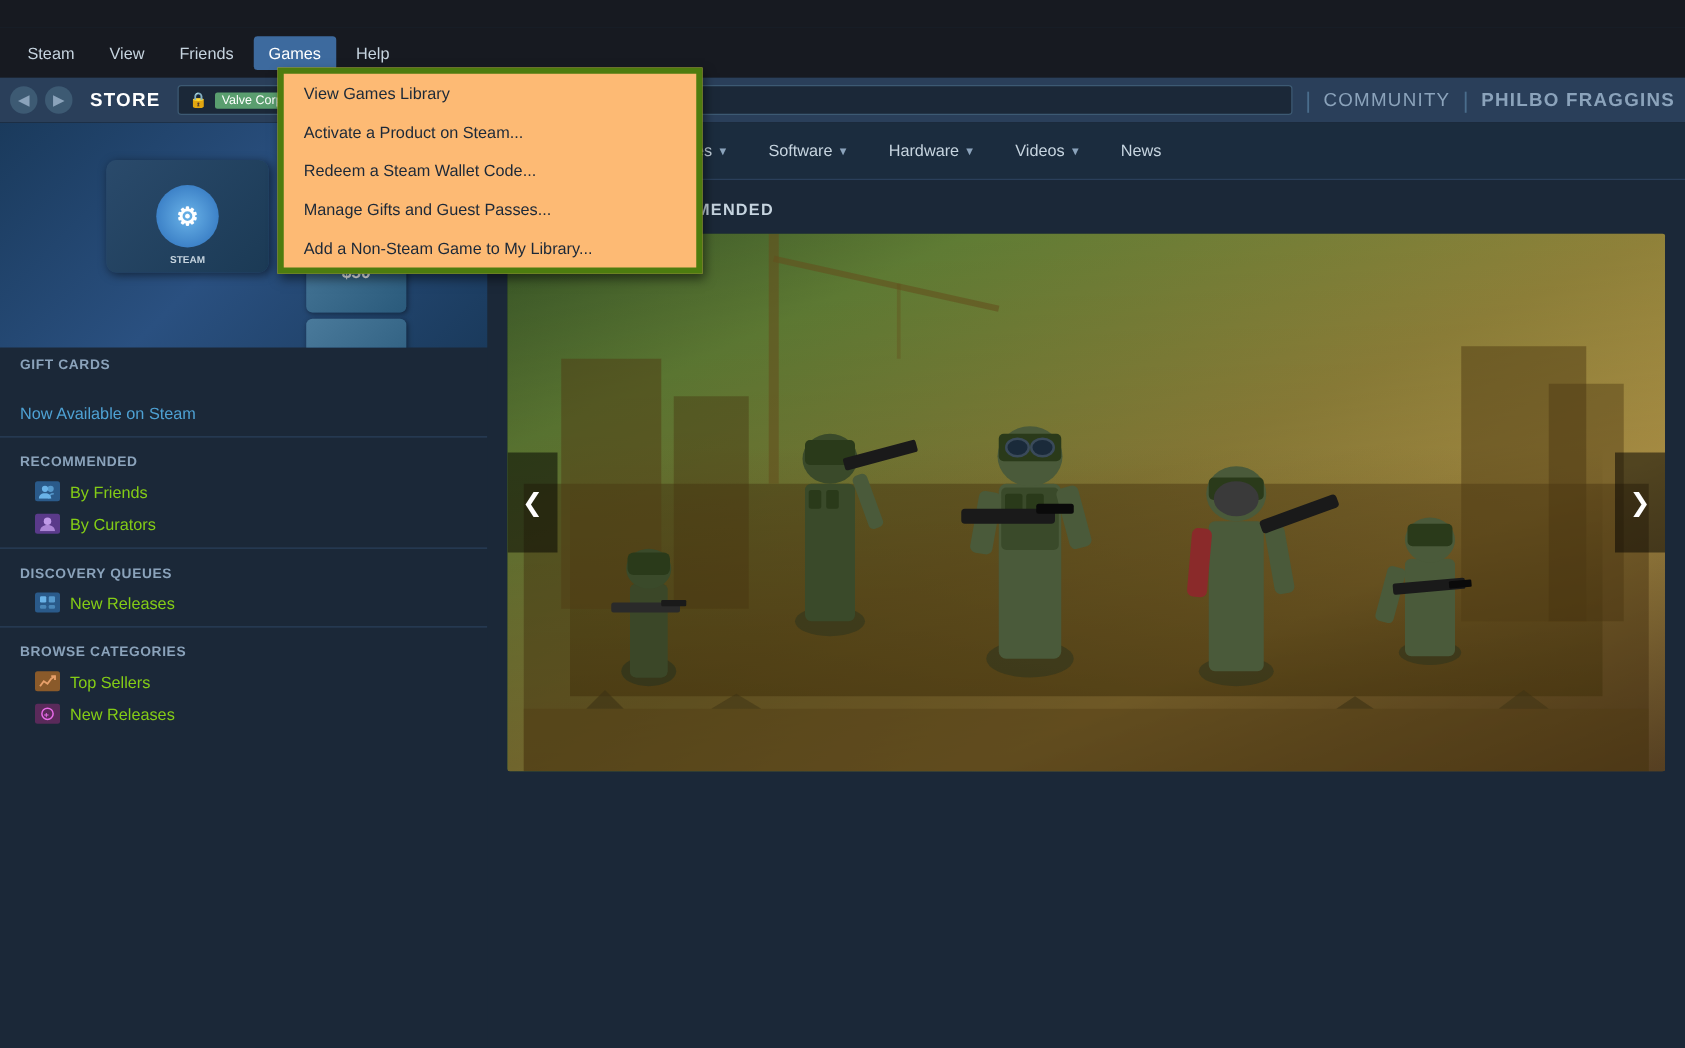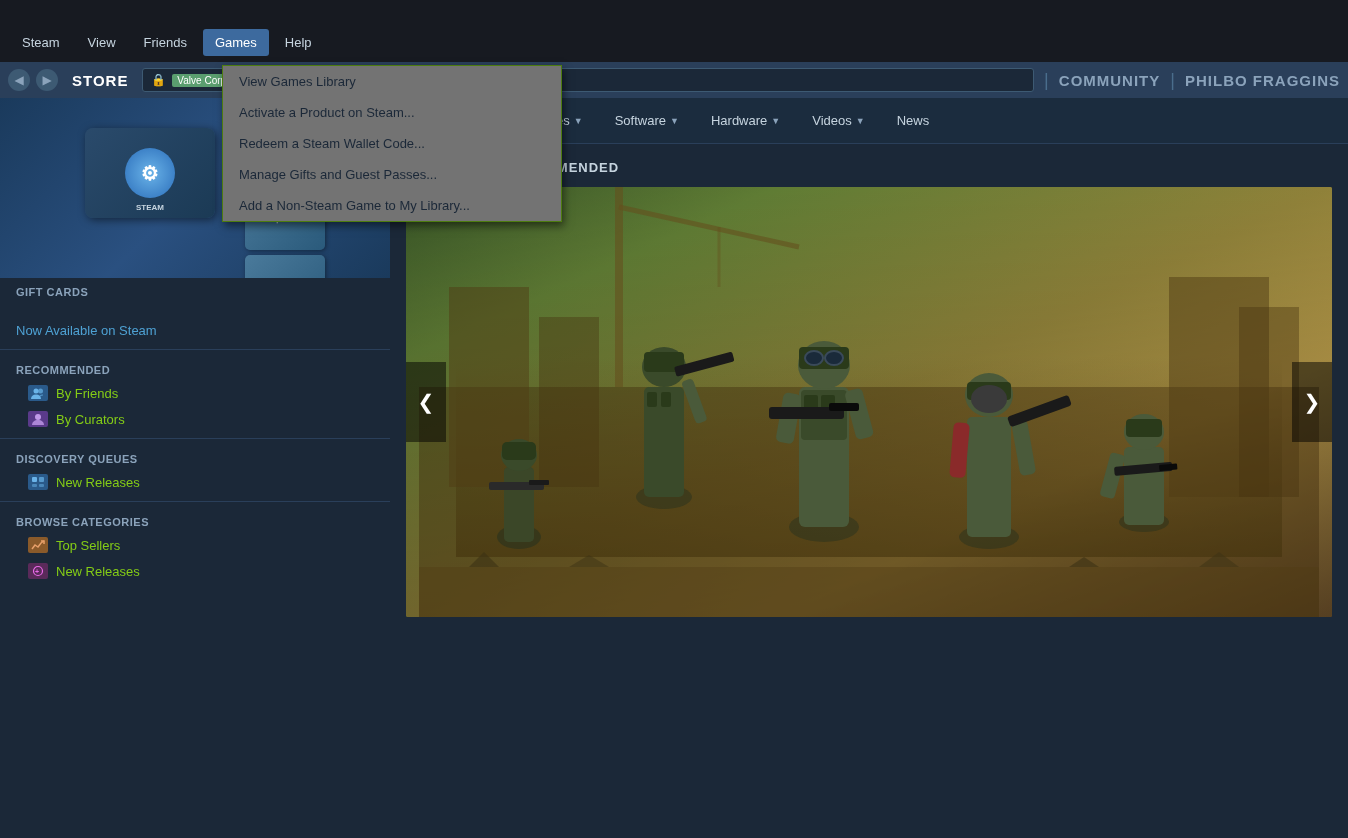--- a/index.html
+++ b/index.html
@@ -39,24 +39,24 @@
       border-radius: 3px;
     }
     .menu-item:hover, .menu-item.active {
       background: #3d6a9e;
       color: #fff;
     }
 
     
     .dropdown-menu {
       position: absolute;
-      top: 43px;
+      top: 32px;
       left: 222px;
-      background: #737373;
-      border: 1px solid #4d7c0f;
+      background: #fdba74;
+      border: 5px solid #4d7c0f;
       z-index: 1000;
       min-width: 340px;
       box-shadow: 2px 4px 8px rgba(0,0,0,0.5);
     }
     .dropdown-menu .drop-item {
       display: block;
       padding: 8px 16px;
       color: #1b2838;
       font-size: 13px;
       cursor: pointer;
@@ -88,21 +88,21 @@
     .store-label {
       color: #fff;
       font-size: 15px;
       font-weight: bold;
       letter-spacing: 1px;
       margin: 12px 8px;
     }
     .community-label {
       color: #8ba3bb;
       font-size: 15px;
-      font-weight: bold;
+      font-weight: normal;
       letter-spacing: 1px;
       cursor: pointer;
     }
     .separator {
       color: #4a6d8c;
       font-size: 18px;
       margin: 0 4px;
     }
     .username {
       color: #8ba3bb;

